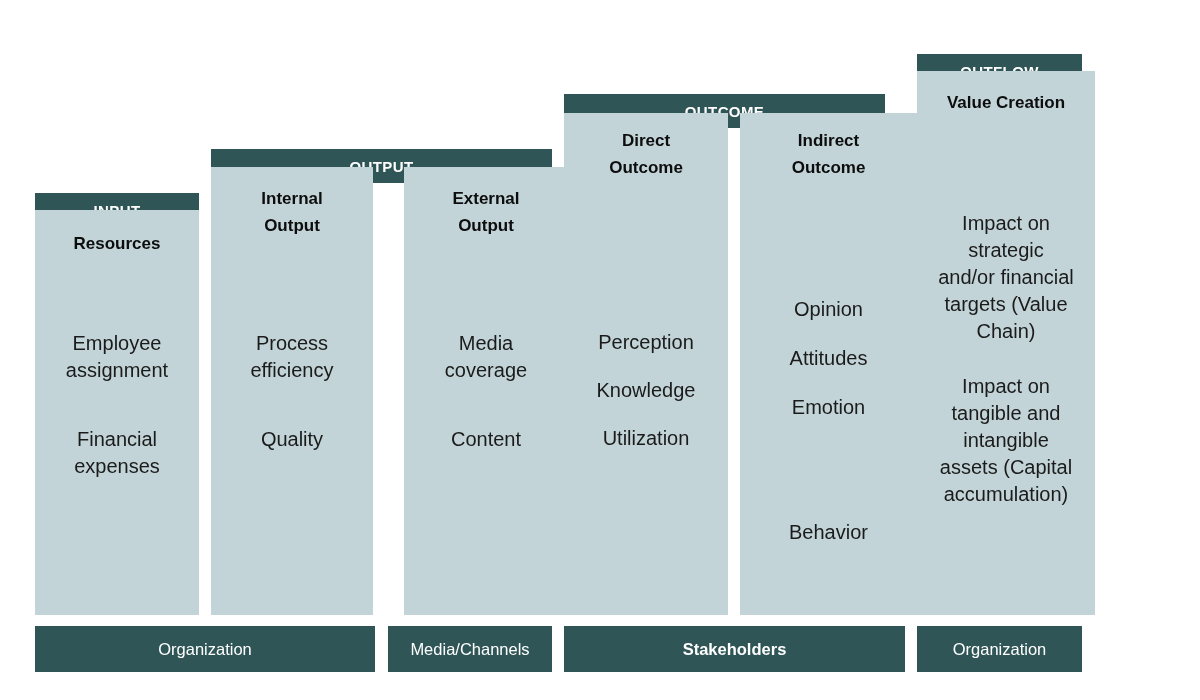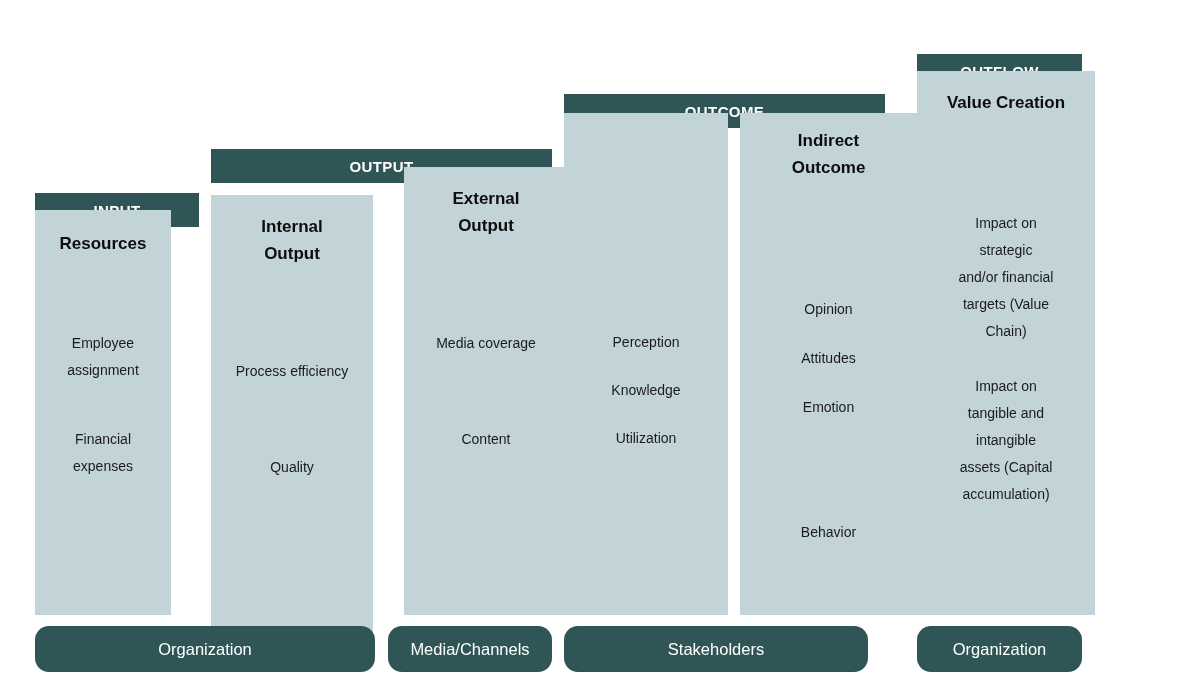--- a/index.html
+++ b/index.html
@@ -47,60 +47,59 @@
     font-weight: bold;
     font-size: 17px;
     line-height: 27px;
     color: #0d0d0d;
   }
   .box-item {
     position: absolute;
     left: 24px;
     right: 24px;
     text-align: center;
-    font-size: 14px;
+    font-size: 20px;
     line-height: 27px;
     white-space: pre-line;
     color: var(--text-dark);
   }
   .box-item.wide {
     left: 7px;
     right: 7px;
   }
   .footer-bar {
     position: absolute;
     top: 626px;
     height: 46px;
     background: var(--dark);
     color: var(--text-light);
     font-size: 16.5px;
     display: flex;
     align-items: center;
     justify-content: center;
-    border-radius: 14px;
   }
 
   
   #hdr-input   { left: 35px;  top: 167px; width: 164px; }
   #hdr-output  { left: 211px; top: 123px; width: 341px; }
   #hdr-outcome { left: 564px; top: 68px;  width: 321px; }
   #hdr-outflow { left: 917px; top: 28px;  width: 165px; }
 
   
-  #box-resources        { left: 35px;  top: 210px; width: 136px; height: 405px; }
-  #box-internal-output  { left: 211px; top: 167px; width: 162px; height: 448px; margin-top: 28px; }
+  #box-resources        { left: 35px;  top: 210px; width: 164px; height: 405px; }
+  #box-internal-output  { left: 211px; top: 167px; width: 162px; height: 448px; }
   #box-external-output  { left: 388px; top: 167px; width: 164px; height: 448px; margin-left: 16px; }
   #box-direct-outcome   { left: 564px; top: 113px; width: 164px; height: 502px; }
   #box-indirect-outcome { left: 740px; top: 113px; width: 177px; height: 502px; }
   #box-value-creation   { left: 917px; top: 71px;  width: 178px; height: 544px; padding-left: 16px; }
 
   
   #foot-org1  { left: 35px;  width: 340px; }
   #foot-media { left: 388px; width: 164px; }
-  #foot-stake { left: 564px; width: 304px; }
+  #foot-stake { left: 564px; width: 341px; font-weight: bold; }
   #foot-org2  { left: 917px; width: 165px; }
 </style>
 </head>
 <body>
 
 <div class="canvas">
 
   <div class="stage-header" id="hdr-input">
     <span>INPUT</span>
   </div>
@@ -126,20 +125,21 @@
     <div class="box-item" style="top:259px">Quality</div>
   </div>
 
   <div class="box" id="box-external-output">
     <div class="box-title" style="top:18px">External Output</div>
     <div class="box-item" style="top:163px">Media coverage</div>
     <div class="box-item" style="top:259px">Content</div>
   </div>
 
   <div class="box" id="box-direct-outcome">
+    <div class="box-title" style="top:14px">Direct Outcome</div>
     <div class="box-item" style="top:216px">Perception</div>
     <div class="box-item" style="top:264px">Knowledge</div>
     <div class="box-item" style="top:312px">Utilization</div>
   </div>
 
   <div class="box" id="box-indirect-outcome">
     <div class="box-title" style="top:14px">Indirect Outcome</div>
     <div class="box-item" style="top:183px">Opinion</div>
     <div class="box-item" style="top:232px">Attitudes</div>
     <div class="box-item" style="top:281px">Emotion</div>

